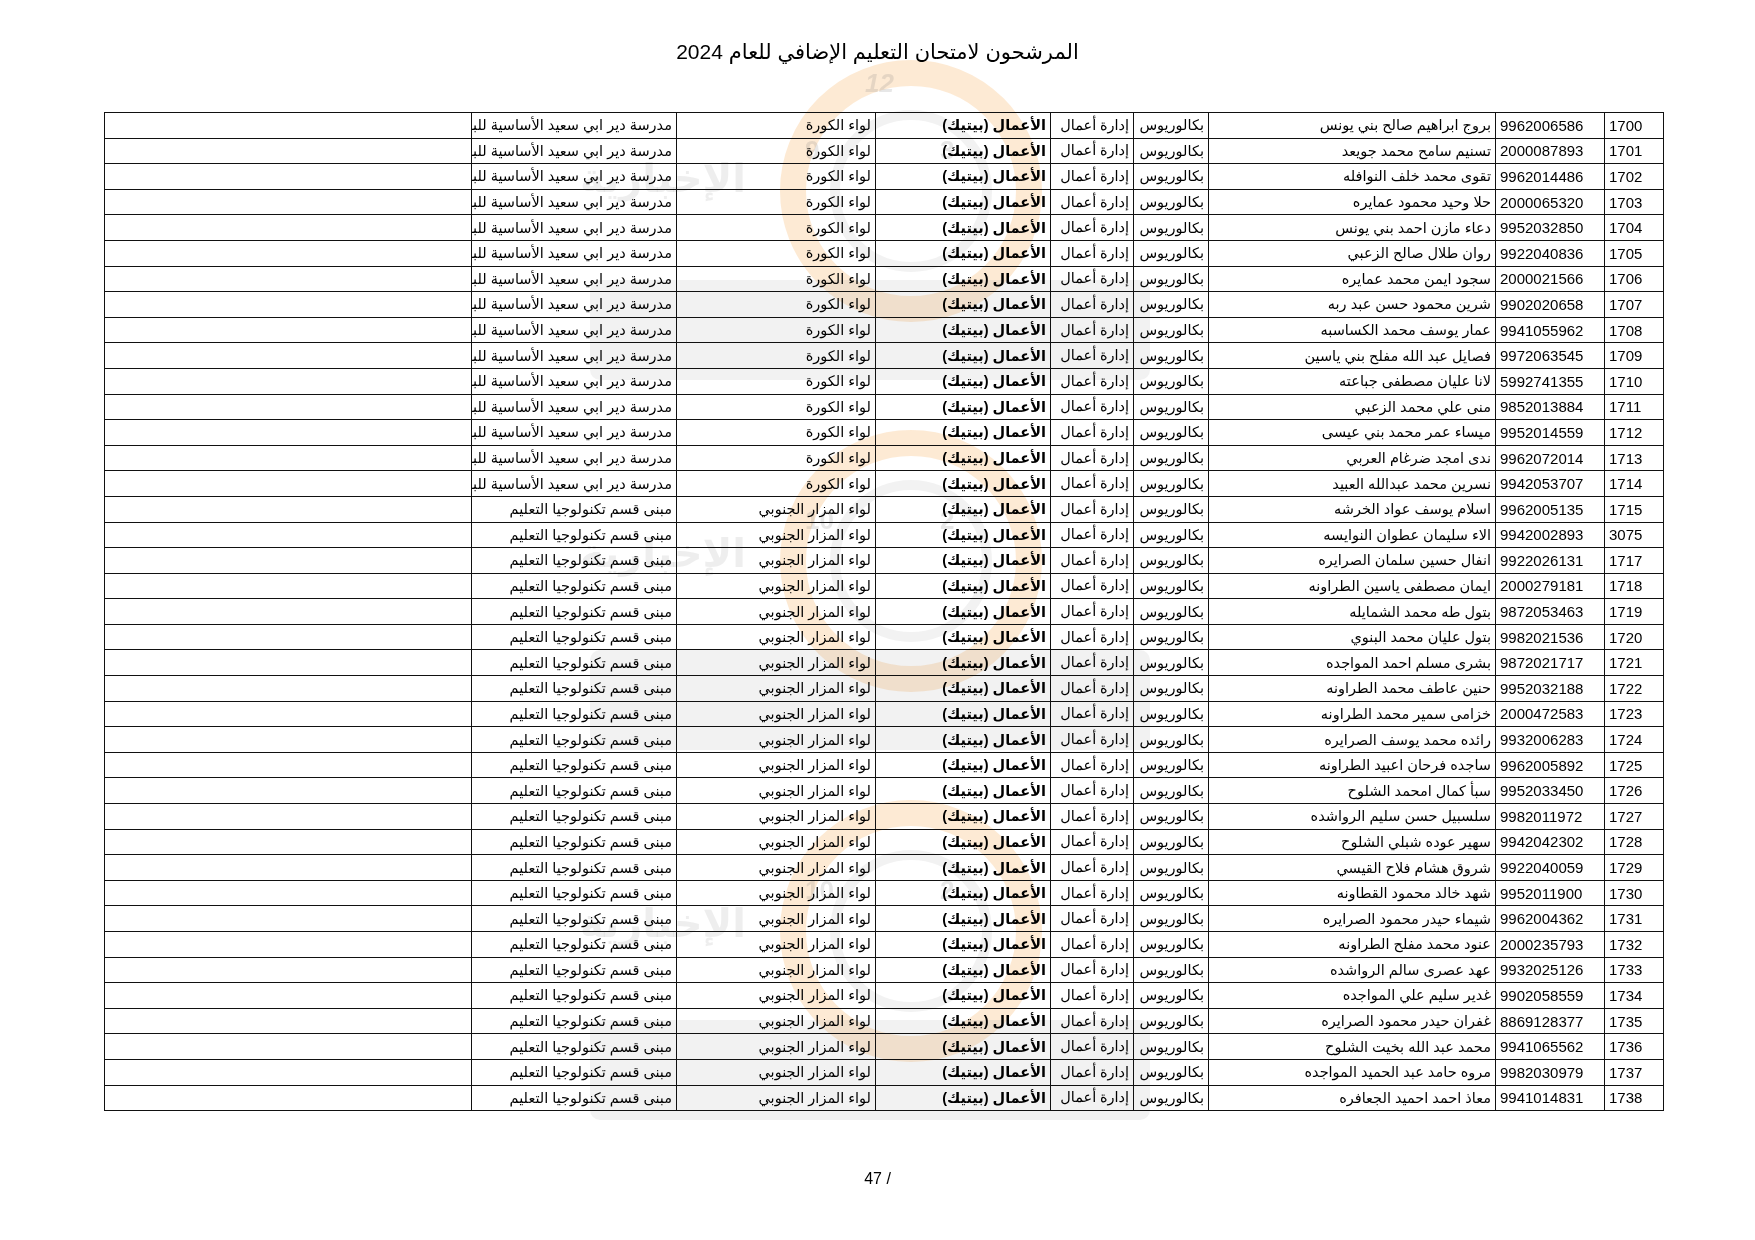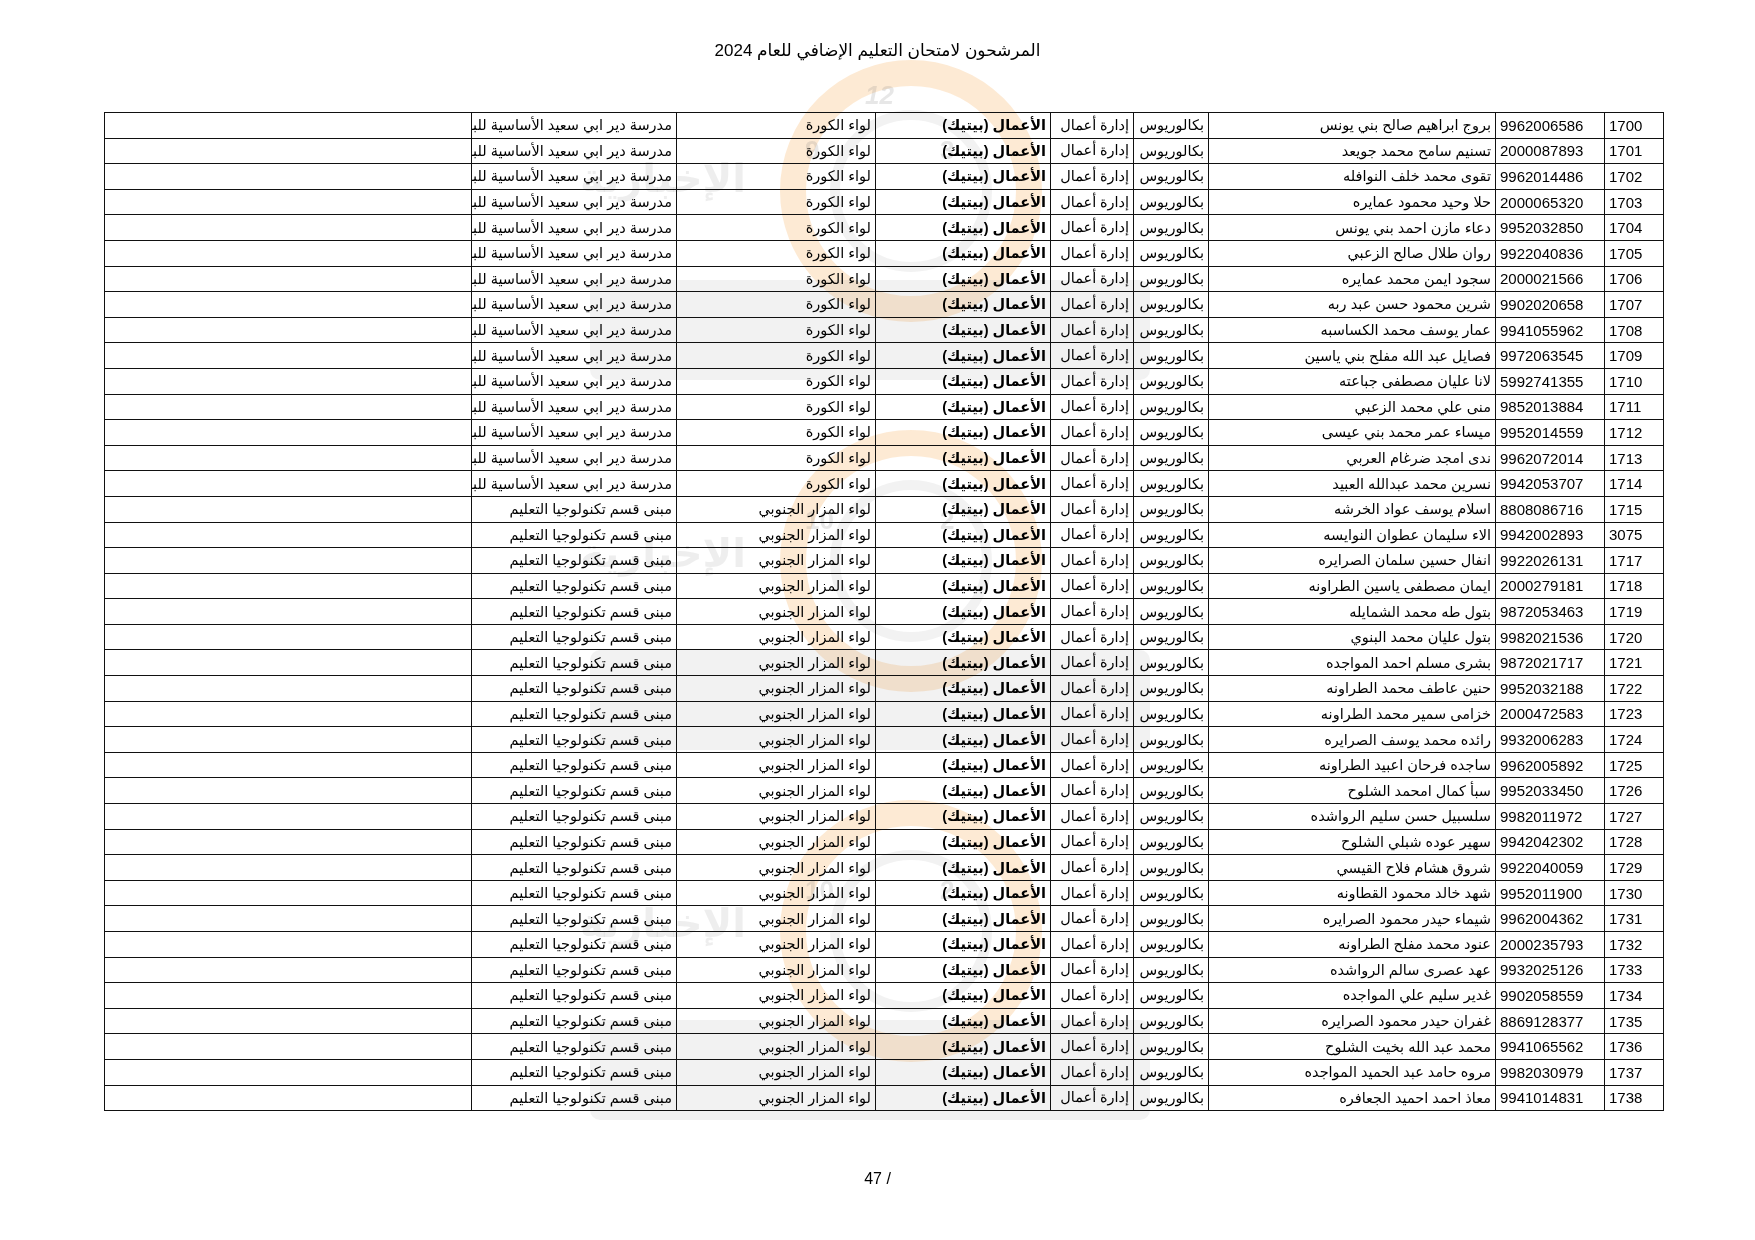--- a/index.html
+++ b/index.html
@@ -8,21 +8,21 @@
   .watermark { position: absolute; left: 560px; top: 60px; width: 640px; height: 1120px;
                pointer-events: none; z-index: 0; }
   .wm-clock { position: absolute; left: 220px; width: 210px; height: 210px; border-radius: 50%;
               border: 26px solid rgba(245,160,60,0.22); }
   .wm-clock .inner { position: absolute; left: 24px; top: 24px; right: 24px; bottom: 24px;
                      border-radius: 50%; border: 10px solid rgba(150,150,150,0.12); }
   .wm-num { position: absolute; font-size: 26px; font-weight: bold; color: rgba(120,120,120,0.18); }
   .wm-block { position: absolute; background: rgba(150,150,150,0.12); border-radius: 10px; }
   .wm-text { position: absolute; font-size: 40px; font-weight: bold; color: rgba(150,150,150,0.16); }
   .title { position: absolute; top: 40px; left: 0; width: 100%; text-align: center;
-           font-size: 17px; z-index: 2; direction: rtl; }
+           font-size: 21px; z-index: 2; direction: rtl; }
   .sheet { position: absolute; left: 104px; top: 112px; width: 1560px; z-index: 2; }
   table { border-collapse: collapse; width: 1560px; direction: rtl; table-layout: fixed; }
   td { border: 1.3px solid #111; height: 24.6px; padding: 0 4px; font-size: 14.5px;
        white-space: nowrap; overflow: hidden; background: transparent; }
   td.serial { width: 50px; text-align: left; font-family: "Liberation Sans", sans-serif; font-size: 15px; margin-left: 24px; }
   td.nid { width: 100px; text-align: left; font-family: "Liberation Sans", sans-serif; font-size: 15px; }
   td.name { width: 278px; text-align: right; }
   td.degree { width: 66px; text-align: right; margin-left: 24px; }
   td.spec { width: 74px; text-align: right; font-family: Liberation Serif, serif; }
   td.subject { width: 166px; text-align: right; font-weight: bold; }
@@ -38,21 +38,21 @@
 <div class="watermark">
   <div class="wm-clock" style="top:0px;">
       <div class="inner"></div>
     </div>
   <div class="wm-clock" style="top:370px;">
       <div class="inner"></div>
     </div>
   <div class="wm-clock" style="top:740px;">
       <div class="inner"></div>
     </div>
-  <span class="wm-num" style="left:305px;top:20px;font-style:italic;">12</span>
+  <span class="wm-num" style="left:305px;top:8px;font-style:italic;">12</span>
   <span class="wm-num" style="left:245px;top:75px;">9</span>
   <span class="wm-num" style="left:380px;top:75px;">3</span>
   <span class="wm-num" style="left:245px;top:445px;">10</span>
   <span class="wm-num" style="left:380px;top:445px;">2</span>
   <span class="wm-num" style="left:245px;top:815px;">10</span>
   <span class="wm-num" style="left:380px;top:815px;">2</span>
   <div class="wm-block" style="left:30px;top:220px;width:560px;height:100px;"></div>
   <div class="wm-block" style="left:30px;top:590px;width:560px;height:100px;"></div>
   <div class="wm-block" style="left:30px;top:960px;width:560px;height:100px;"></div>
   <span class="wm-text" style="left:20px;top:95px;direction:rtl;">الإخبارية</span>
@@ -225,21 +225,21 @@
           <td class="name">نسرين محمد عبدالله العبيد</td>
           <td class="degree">بكالوريوس</td>
           <td class="spec">إدارة أعمال</td>
           <td class="subject">الأعمال (بيتيك)</td>
           <td class="dir">لواء الكورة</td>
           <td class="center">مدرسة دير ابي سعيد الأساسية للبنين</td>
           <td class="blank"></td>
         </tr>
         <tr>
           <td class="serial">1715</td>
-          <td class="nid">8808086716</td>
+          <td class="nid">9962005135</td>
           <td class="name">اسلام يوسف عواد الخرشه</td>
           <td class="degree">بكالوريوس</td>
           <td class="spec">إدارة أعمال</td>
           <td class="subject">الأعمال (بيتيك)</td>
           <td class="dir">لواء المزار الجنوبي</td>
           <td class="center">مبنى قسم تكنولوجيا  التعليم</td>
           <td class="blank"></td>
         </tr>
         <tr>
           <td class="serial">3075</td>

